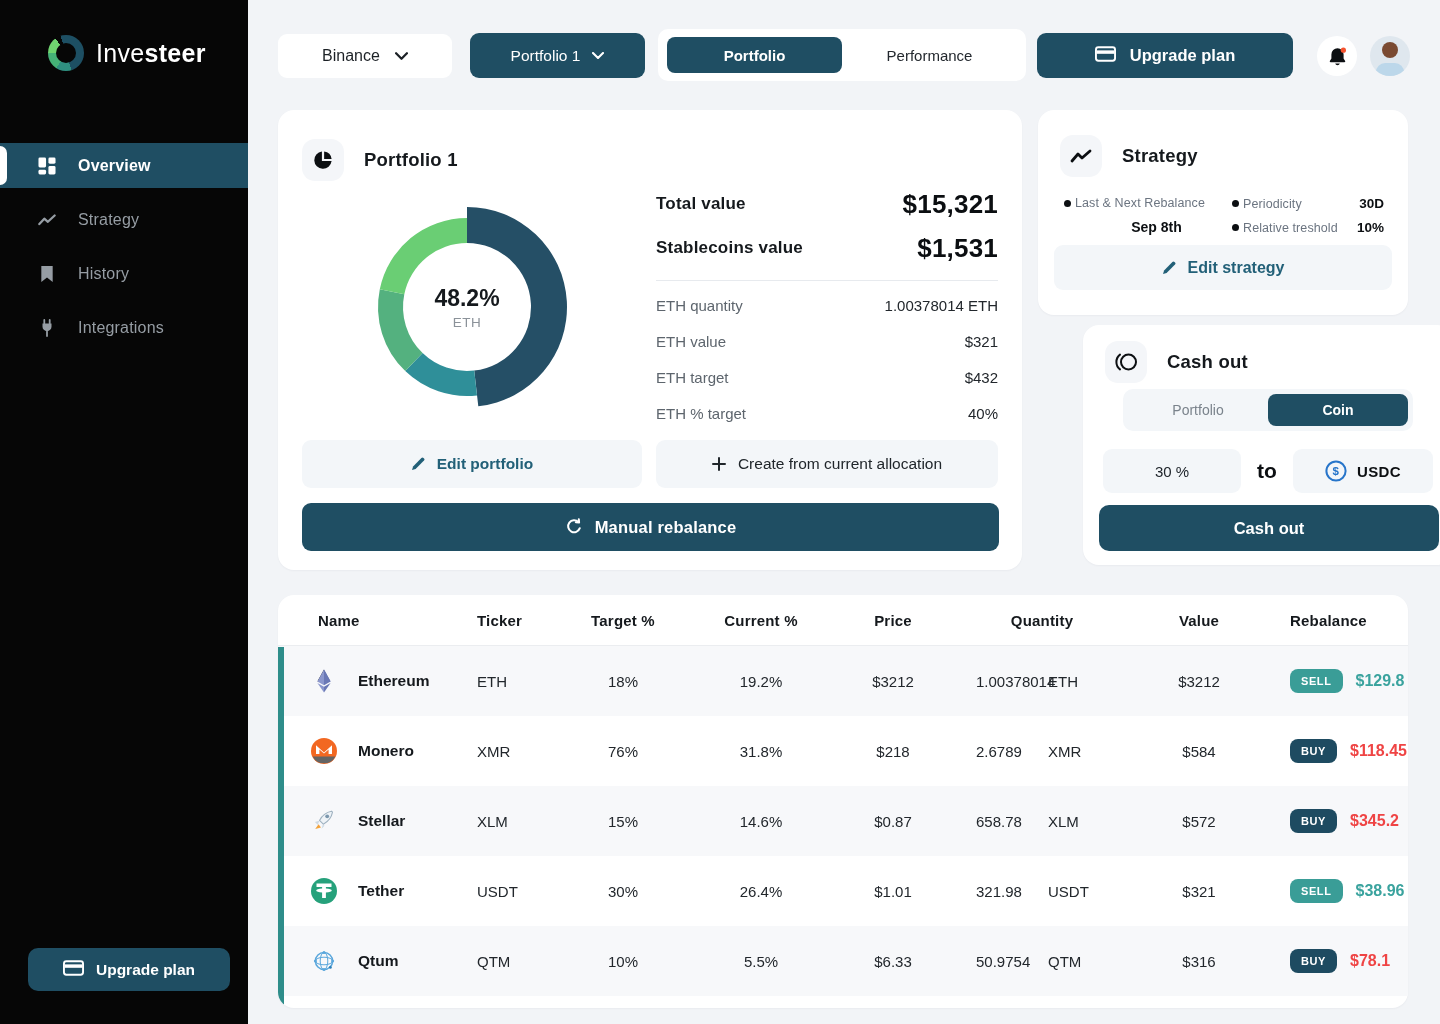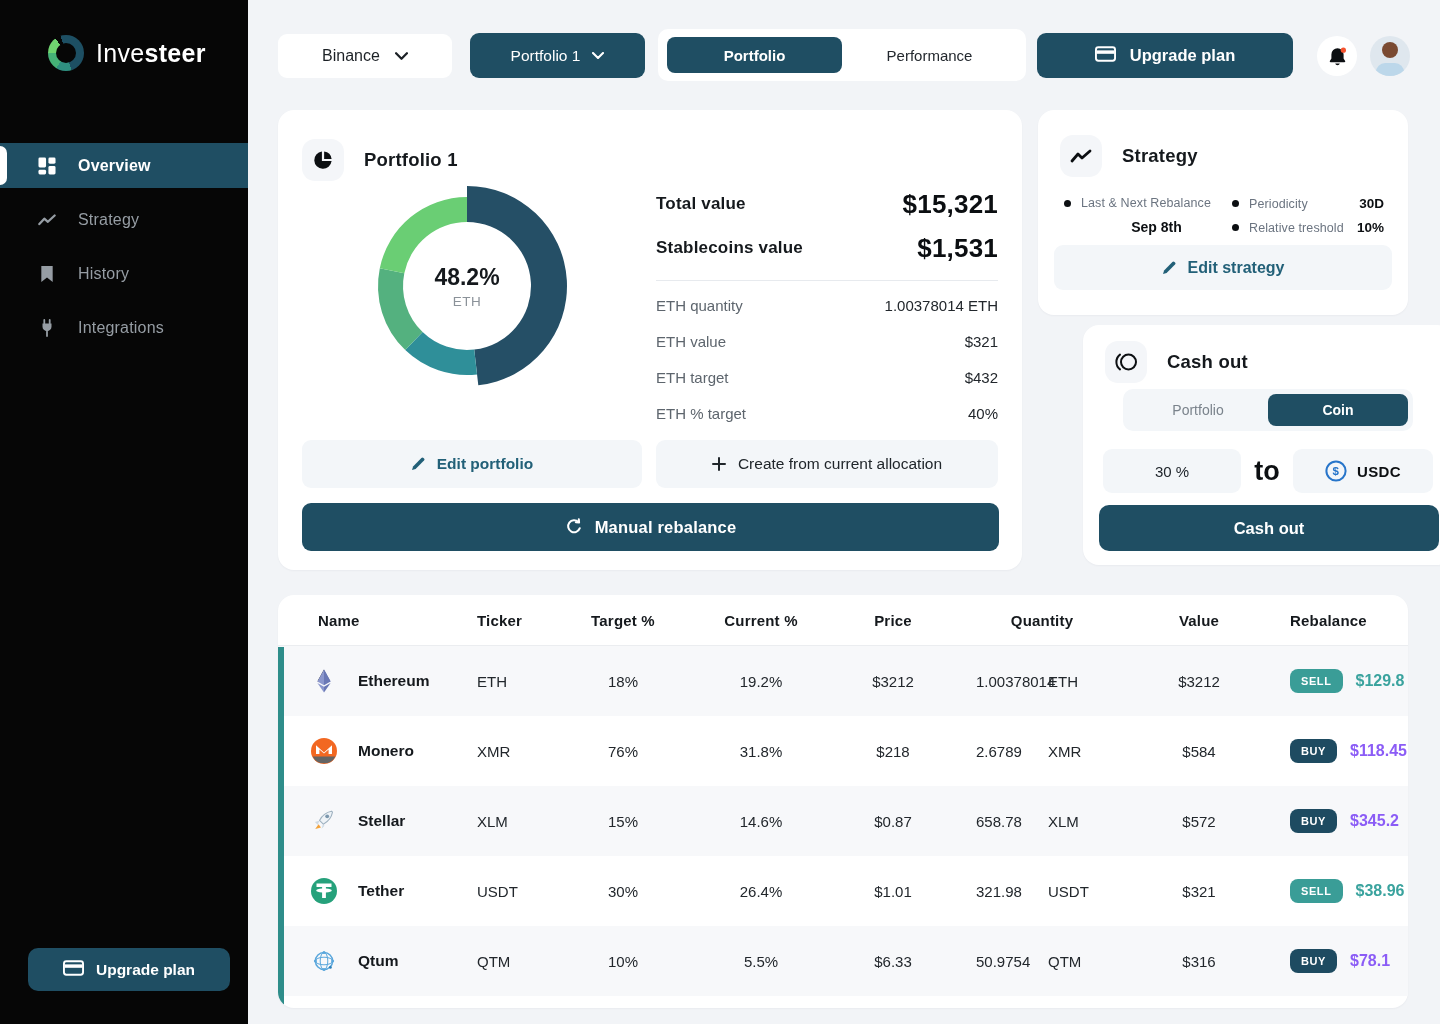--- a/index.html
+++ b/index.html
@@ -53,21 +53,21 @@
   .avatar .shirt { position:absolute; left:6px; bottom:-2px; width:28px; height:15px; border-radius:9px 9px 0 0; background:#bcd7ea; }
 
   
   .card { position:absolute; background:#fff; border-radius:16px; box-shadow:0 1px 2px rgba(16,24,40,.04); }
   .card-head { display:flex; align-items:center; gap:20px; }
   .card-ico { width:42px; height:42px; border-radius:13px; background:#f4f6f9; display:flex; align-items:center; justify-content:center; }
   .card-title { font-size:18.5px; font-weight:600; color:#15191d; letter-spacing:.2px; }
 
   .portfolio-card { left:278px; top:110px; width:744px; height:460px; }
   .portfolio-card .card-head { position:absolute; left:24px; top:29px; }
-  .donut-wrap { position:absolute; left:79px; top:66px; width:220px; height:220px; }
+  .donut-wrap { position:absolute; left:79px; top:87px; width:220px; height:220px; }
   .donut-center { position:absolute; left:0; top:0; width:220px; height:220px; display:flex; flex-direction:column;
     align-items:center; justify-content:center; pointer-events:none; }
   .donut-value { font-size:23px; font-weight:700; color:#15191d; }
   .donut-label { font-size:13.5px; color:#8b9299; letter-spacing:.5px; margin-top:3px; }
   .stats { position:absolute; left:378px; top:72px; width:342px; }
   .stat-primary { display:flex; align-items:center; justify-content:space-between; height:44px; }
   .stat-primary .lbl { font-size:17px; font-weight:600; color:#15191d; letter-spacing:.2px; }
   .stat-primary .val { font-size:26px; font-weight:800; color:#0b0e11; letter-spacing:.2px; }
   .stats hr { border:none; border-top:1px solid #e7eaee; margin:10px 0 6px; }
   .stat-secondary { display:flex; align-items:center; justify-content:space-between; height:36px; }
@@ -81,39 +81,39 @@
     color:#20262b; font-size:15.5px; font-weight:500; }
   .btn-rebalance { position:absolute; left:24px; top:393px; width:697px; height:48px; background:#1f4e63;
     color:#fff; font-size:16.5px; font-weight:600; letter-spacing:.2px; }
   .pencil { width:14px; height:14px; }
 
   .strategy-card { left:1038px; top:110px; width:370px; height:205px; }
   .strategy-card .card-head { position:absolute; left:22px; top:25px; }
   .bullets { position:absolute; left:26px; top:86px; right:24px; display:flex; }
   .bul-col-l { width:168px; }
   .bul-col-r { flex:1; }
-  .bul-row { display:flex; align-items:center; gap:10px; margin-bottom:9px; }
+  .bul-row { display:flex; align-items:center; gap:4px; margin-bottom:9px; }
   .dot { width:7px; height:7px; border-radius:50%; background:#0c0f12; flex:none; }
   .bul-lbl { font-size:12.5px; color:#6b7480; letter-spacing:.1px; }
   .bul-val { margin-left:auto; font-size:13.5px; font-weight:700; color:#0c0f12; }
   .bul-dates { padding-left:17px; font-size:14px; font-weight:600; color:#0c0f12; display:flex; gap:10px; align-items:center;flex-direction:column; }
   .btn-edit-strategy { position:absolute; left:16px; top:135px; width:338px; height:45px;
     color:#226078; font-size:16px; font-weight:600; }
 
   .cashout-card { left:1083px; top:325px; width:370px; height:240px; }
   .cashout-card .card-head { position:absolute; left:22px; top:16px; }
   .toggle { position:absolute; left:40px; top:64px; width:290px; height:42px; background:#f3f6f9; border-radius:10px;
     display:flex; align-items:center; padding:5px; }
   .toggle-opt { flex:1; height:32px; border-radius:8px; display:flex; align-items:center; justify-content:center;
     font-size:14px; color:#7a838c; cursor:pointer; }
   .toggle-opt.active { background:#1f4e63; color:#fff; font-weight:600;text-align:right; }
   .cash-row { position:absolute; left:20px; top:124px; width:330px; display:flex; align-items:center; }
   .cash-box { height:44px; background:#f3f6f9; border-radius:9px; display:flex; align-items:center; justify-content:center; gap:10px; }
   .box-pct { width:138px; font-size:15px; color:#20262c; cursor:text; }
-  .to-lbl { flex:1; text-align:center; font-size:27px; font-weight:600; color:#0c0f12; }
+  .to-lbl { flex:1; text-align:center; font-size:21px; font-weight:600; color:#0c0f12; }
   .box-coin { width:140px; font-size:15px; font-weight:700; color:#0c0f12; letter-spacing:.4px; cursor:pointer; }
   .box-coin svg { width:22px; height:22px; }
   .btn-cashout { position:absolute; left:16px; top:180px; width:340px; height:46px; background:#1f4e63;
     color:#fff; font-size:16.5px; font-weight:600; border-radius:10px; }
 
   
   .table-card { left:278px; top:595px; width:1130px; height:413px; overflow:hidden; }
   .t-accent { position:absolute; left:0; top:52px; bottom:0; width:6px; background:#2e8d8a; }
   .t-grid { display:grid; grid-template-columns:54px 119px 101px 90px 186px 78px 44px 72px 60px 182px 1fr;
     align-items:center; padding-left:26px; }
@@ -129,21 +129,21 @@
   .c-center { text-align:center; }
   .c-qty { text-align:left; }
   .c-unit { padding-left:0px; }
   .c-rebal { display:flex; align-items:center; gap:13px; }
   .badge { min-width:42px; padding:6px 11px; border-radius:8px; color:#fff; font-size:11px; font-weight:800;
     letter-spacing:.6px; text-align:center; cursor:pointer; }
   .badge.sell { background:#3a9d97; }
   .badge.buy { background:#1e4b61; }
   .amt { font-size:16px; font-weight:600; }
   .amt.sell { color:#3aa39e; }
-  .amt.buy { color:#8b5cf6; }
+  .amt.buy { color:#ef4444; }
 </style>
 </head>
 <body>
 
 <div class="app">
 
   <aside class="sidebar">
     <div class="logo">
       <span class="logo-mark"></span>
       <span class="logo-text"><span>Inve</span><b>steer</b></span>

